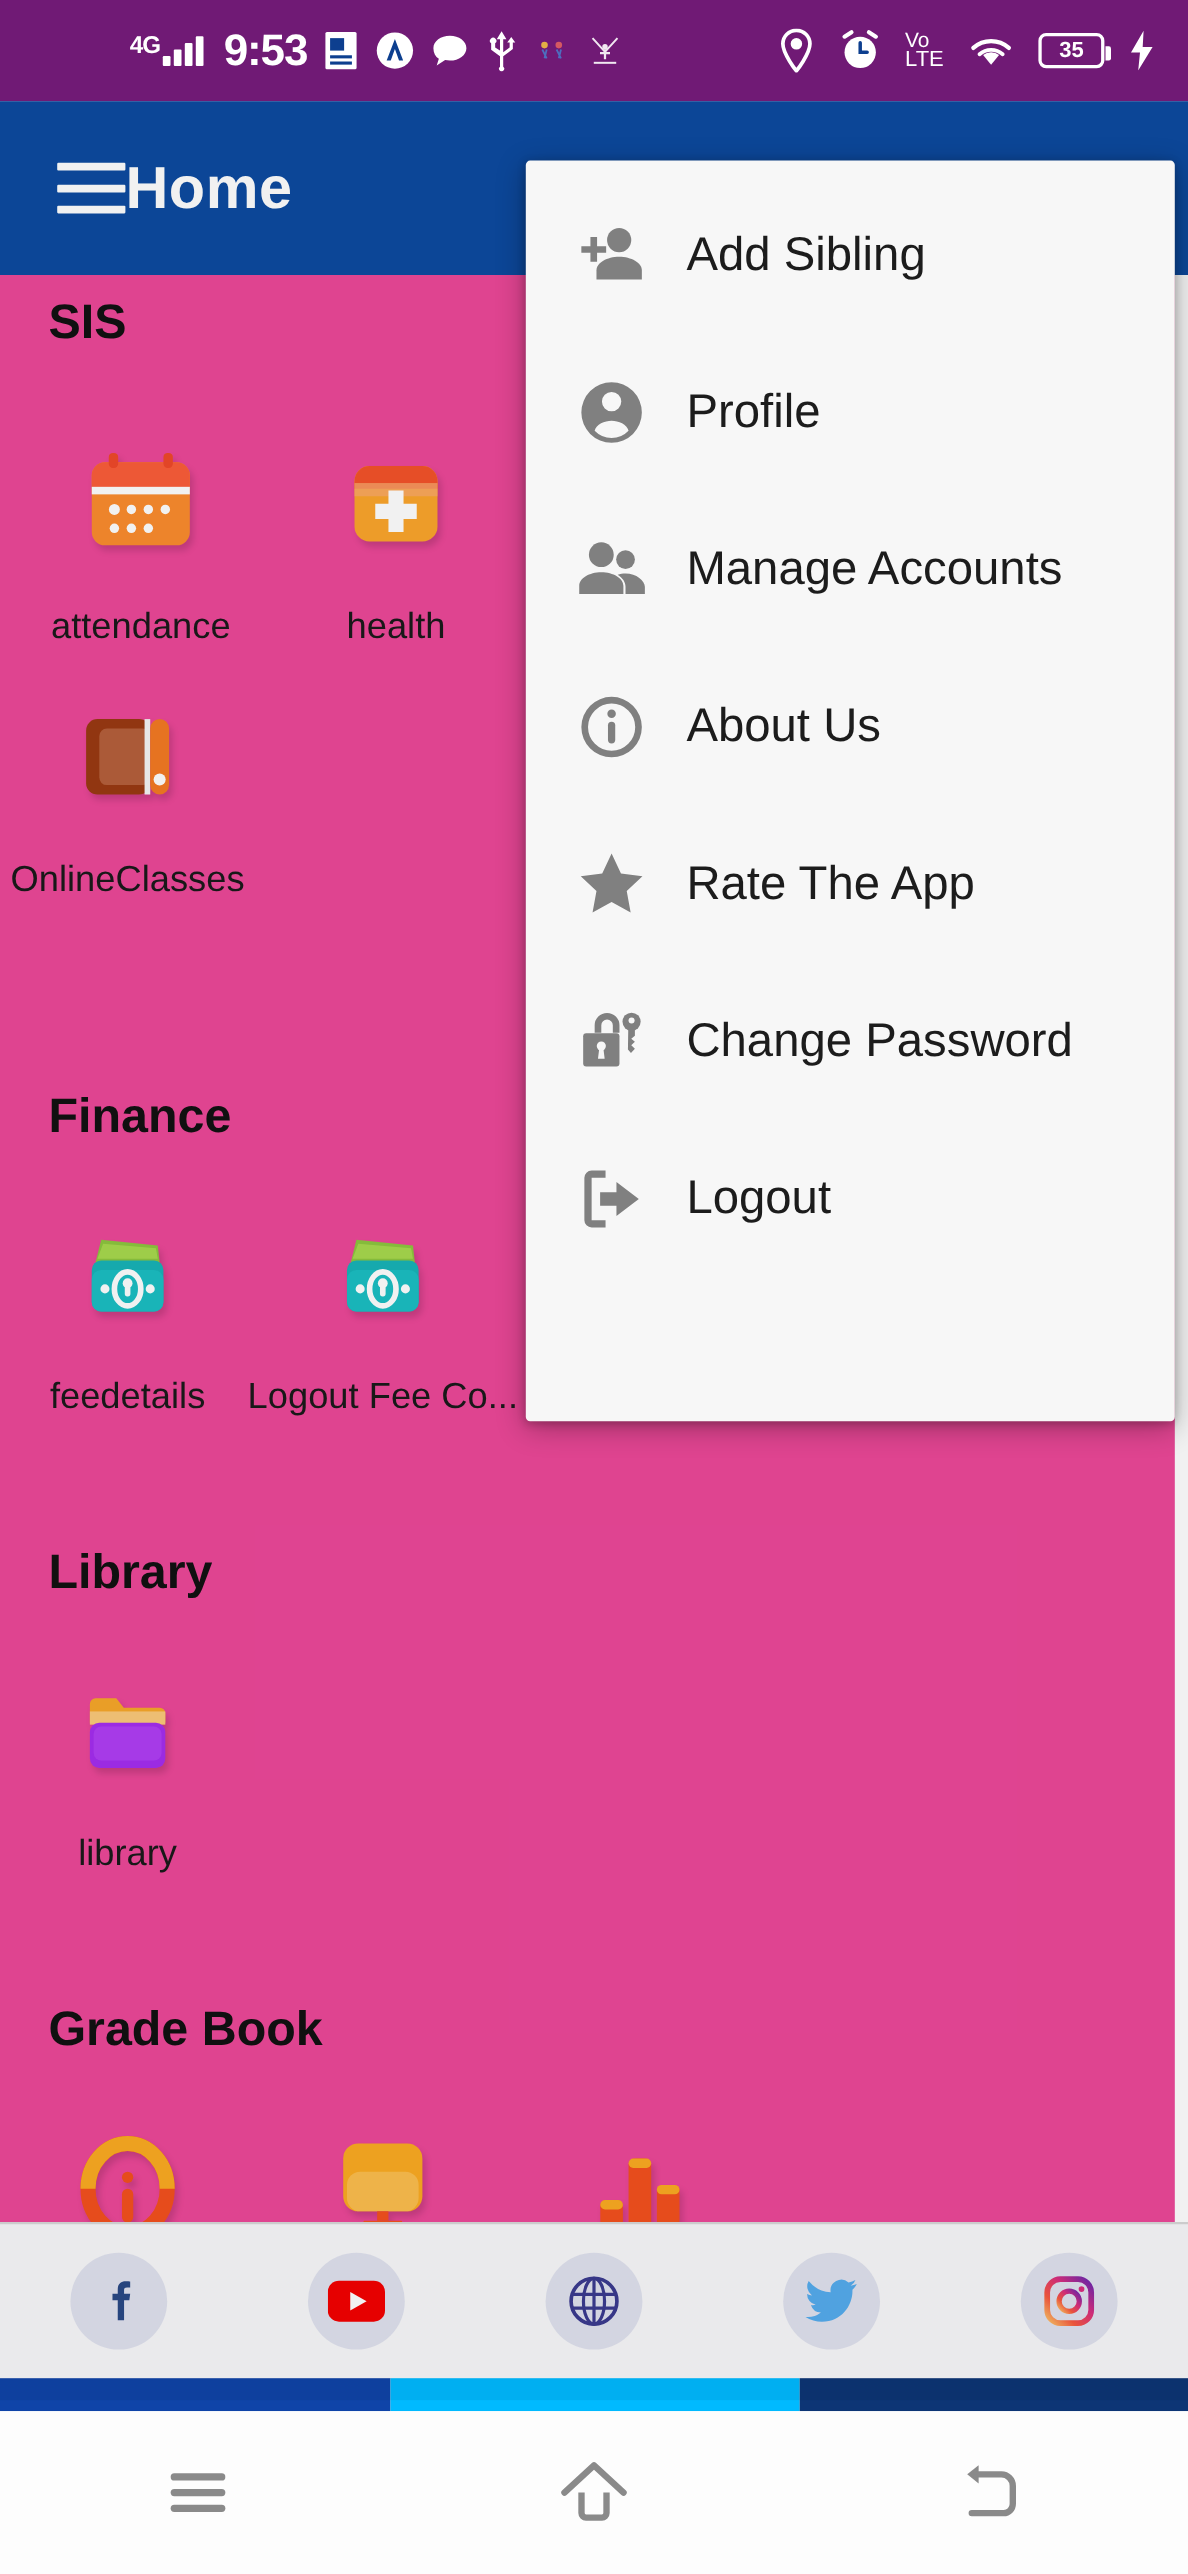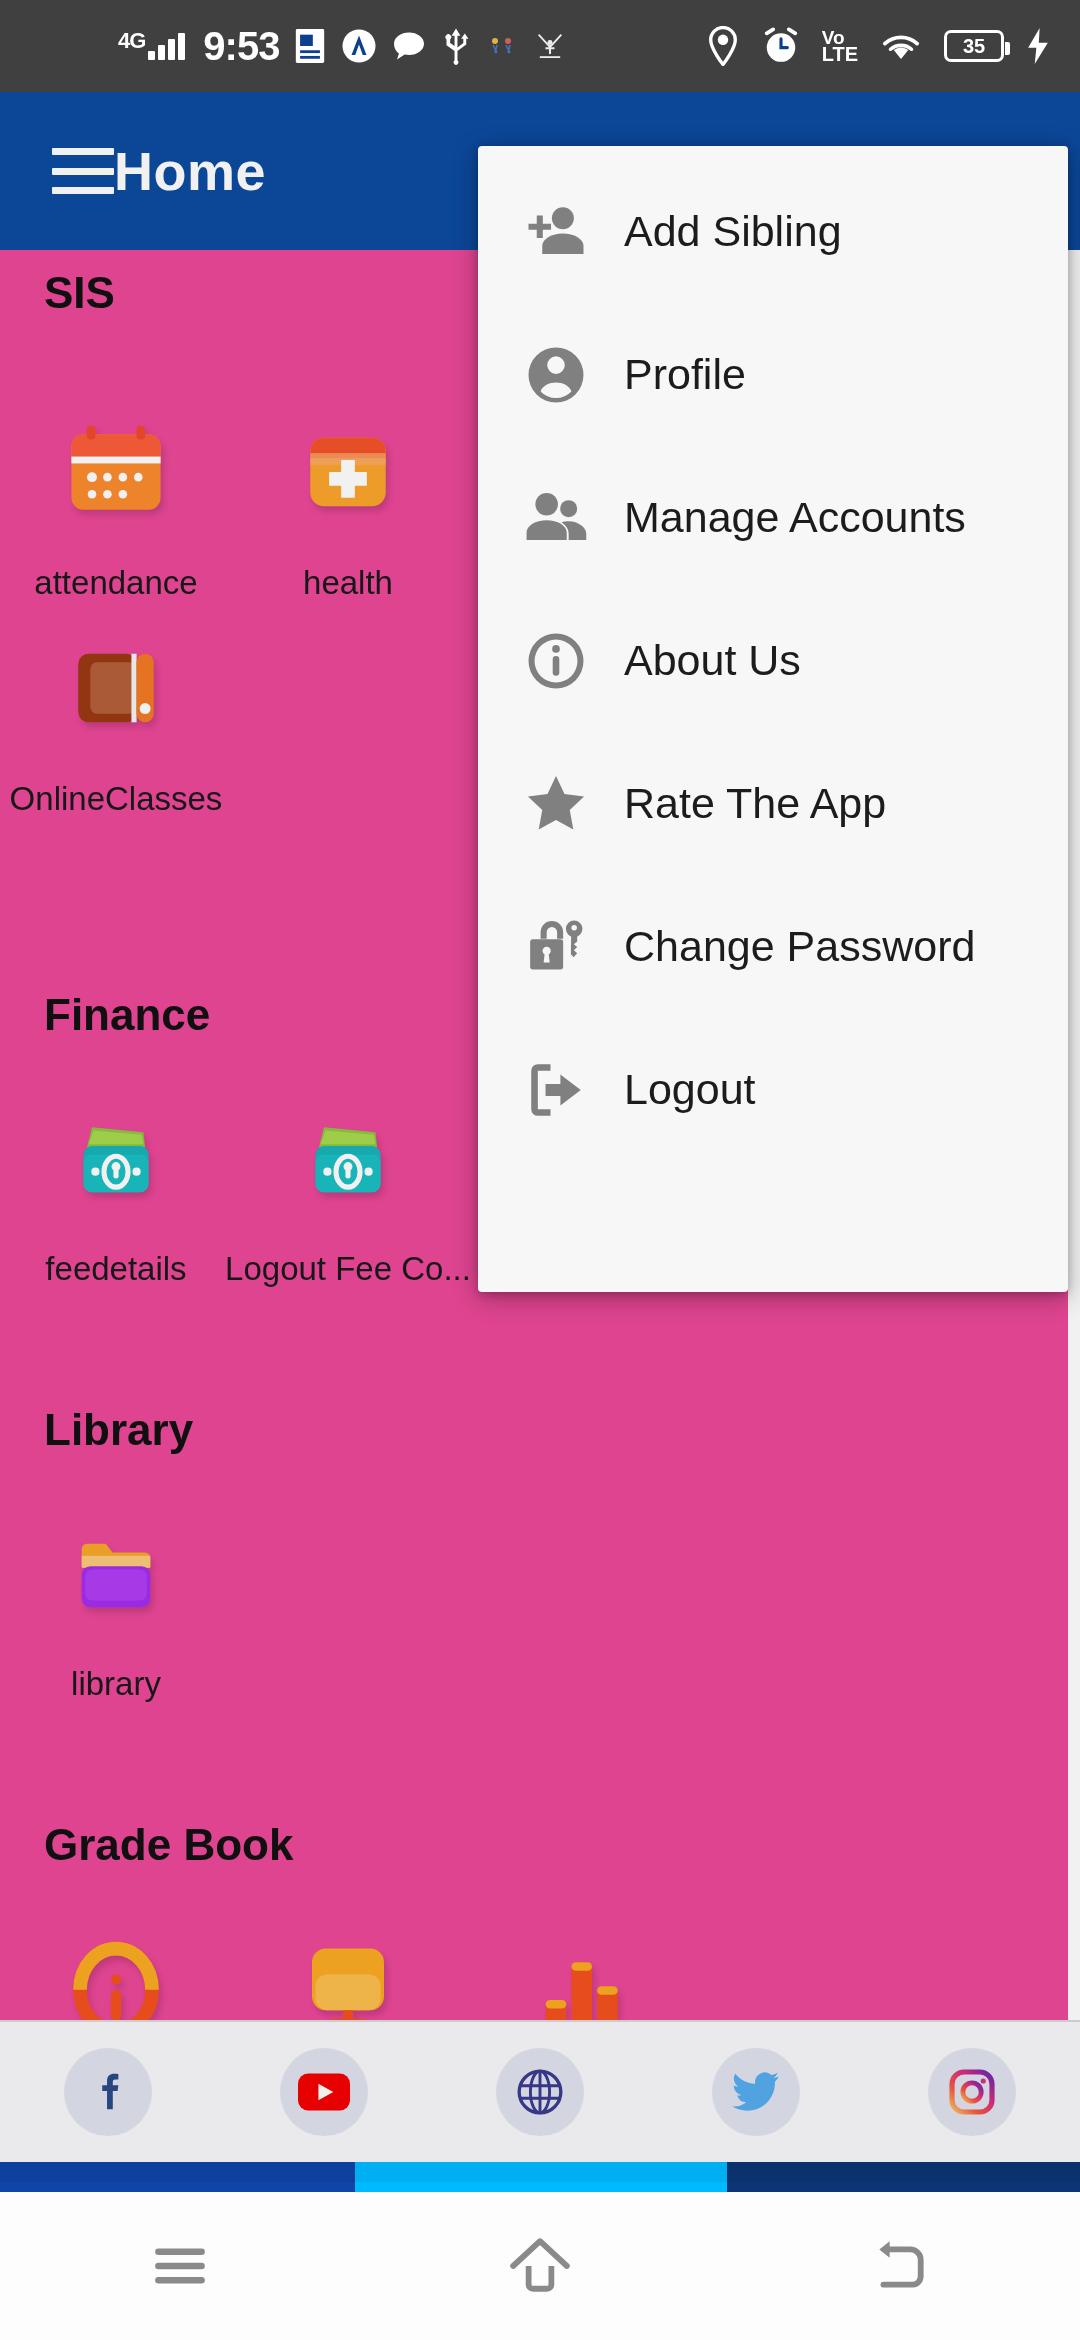--- a/index.html
+++ b/index.html
@@ -7,34 +7,34 @@
     width: 1080px; height: 2340px;
     font-family: "Liberation Sans", sans-serif;
     background: #ffffff;
     overflow: hidden;
   }
   #screen { position: relative; width: 1080px; height: 2340px; background:#fff; }
 
   
   .statusbar {
     position: absolute; top: 0; left: 0; width: 1080px; height: 92px;
-    background: #404040;
+    background: #701a75;
     display: flex; align-items: center; color: #fff;
   }
   .sb-left { display:flex; align-items:center; gap:14px; margin-left:118px; }
   .sb-right { display:flex; align-items:center; gap:22px; margin-left:auto; margin-right:30px; }
   .net-label { display:flex; align-items:flex-end; gap:3px; }
   .net-4g { font-size:22px; font-weight:bold; line-height:1; position:relative; top:-8px; letter-spacing:-1px;}
   .bars { display:flex; align-items:flex-end; gap:3px; height:28px; }
   .bars i { display:block; width:7px; background:#fff; border-radius:1px; }
   .bars i:nth-child(1){height:9px}.bars i:nth-child(2){height:15px}
   .bars i:nth-child(3){height:21px}.bars i:nth-child(4){height:27px}
   .sb-clock { font-size:40px; font-weight:600; letter-spacing:-1px; margin-left:4px; }
   .sb-ico { display:flex; align-items:center; }
-  .volte { display:flex; flex-direction:column; line-height:0.82; font-size:20px; font-weight:bold; }
+  .volte { display:flex; flex-direction:column; line-height:0.82; font-size:20px; font-weight:normal; }
   .volte span:first-child{font-size:19px}
   .batt { position:relative; width:60px; height:32px; border:3px solid #fff; border-radius:7px;
           display:flex; align-items:center; justify-content:center; }
   .batt::after{content:"";position:absolute;right:-9px;top:9px;width:5px;height:13px;background:#fff;border-radius:0 2px 2px 0;}
   .batt span{ font-size:20px; font-weight:bold; color:#fff; }
   .tiny-app { width:34px; height:30px; opacity:.9; display:flex;align-items:center;justify-content:center;}
 
   
   .appbar {
     position: absolute; top: 92px; left: 0; width: 1080px; height: 158px;
@@ -189,21 +189,21 @@
       <span></span>
         <span></span>
         <span></span>
     </div>
     <div class="appbar-title">Home</div>
   </div>
 
   <div class="content">
 
     <div class="section-title" style="position:absolute;top:18px;">SIS</div>
-    <div class="grid" style="position:absolute;top:174px;left:0;">
+    <div class="grid" style="position:absolute;top:160px;left:0;padding-left:12px;">
       <div class="cell">
         <div class="ic">
           <svg viewBox="0 0 64 56">
               <rect x="6" y="6" width="52" height="44" rx="7" fill="#fb8c2e"></rect>
               <path d="M6 13a7 7 0 0 1 7-7h38a7 7 0 0 1 7 7v9H6z" fill="#fb5e3a"></path>
               <rect x="6" y="19" width="52" height="4" fill="#fff"></rect>
               <rect x="15" y="1" width="5" height="8" rx="2.2" fill="#f04a2a"></rect>
               <rect x="44" y="1" width="5" height="8" rx="2.2" fill="#f04a2a"></rect>
               <g fill="#fff">
                 <circle cx="18" cy="31" r="2.9"></circle>

